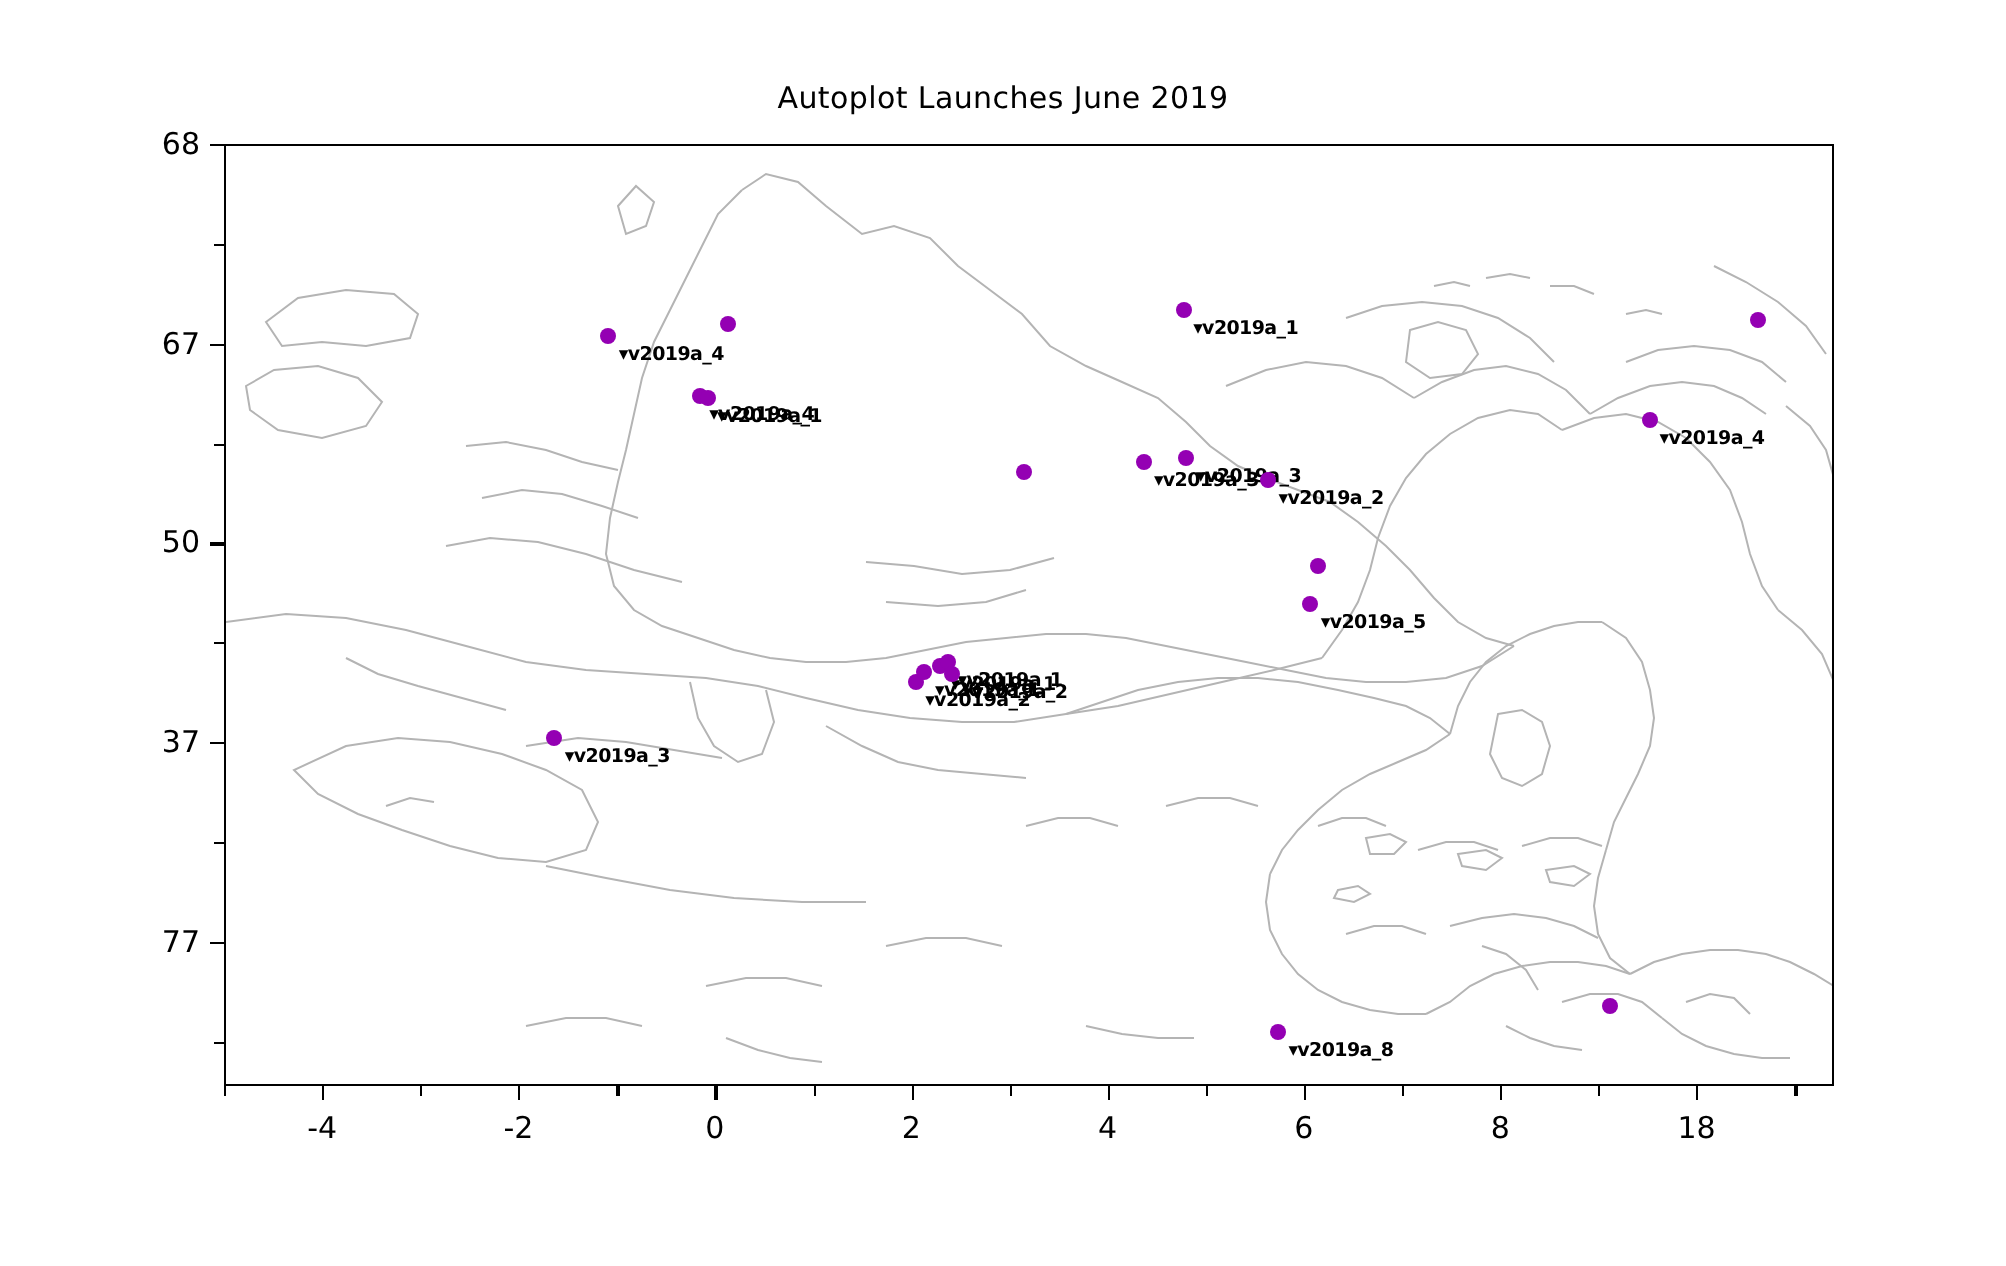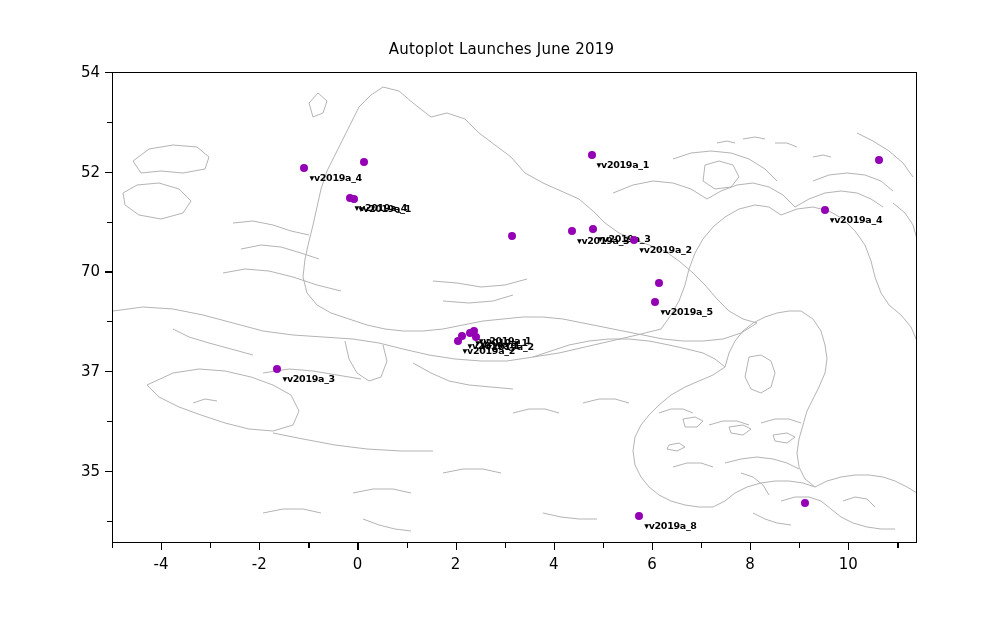--- a/index.html
+++ b/index.html
@@ -188,50 +188,50 @@
       <div class="pt" title="v2019a_1" style="left: 360.777px; top: 258.178px; background: rgb(148, 0, 179);"></div>
       <div class="ptlabel" style="left: 365.777px; top: 262.178px;">▾v2019a_1</div>
       <div class="pt" title="v2019a_2" style="left: 363.232px; top: 264.159px; background: rgb(148, 0, 179);"></div>
       <div class="ptlabel" style="left: 368.232px; top: 268.159px;">▾v2019a_2</div>
       <div class="pt" title="v2019a_8" style="left: 526.195px; top: 442.59px; background: rgb(148, 0, 179);"></div>
       <div class="ptlabel" style="left: 531.195px; top: 446.59px;">▾v2019a_8</div>
       <div class="pt" title="" style="left: 692.104px; top: 429.632px; background: rgb(148, 0, 179);"></div>
     </div>
 
 <div class="tick tick-y" style="left: 105px; top: 470.73px;"></div>
-    <div class="tick-label ylab" style="left: 32px; top: 470.73px; width: 68px;">35</div>
+    <div class="tick-label ylab" style="left: 32px; top: 470.73px; width: 68px;">77</div>
     <div class="tick tick-y" style="left: 105px; top: 371.048px;"></div>
     <div class="tick-label ylab" style="left: 32px; top: 371.048px; width: 68px;">37</div>
     <div class="tick tick-y" style="left: 105px; top: 271.365px;"></div>
-    <div class="tick-label ylab" style="left: 32px; top: 271.365px; width: 68px;">70</div>
+    <div class="tick-label ylab" style="left: 32px; top: 271.365px; width: 68px;">50</div>
     <div class="tick tick-y" style="left: 105px; top: 171.683px;"></div>
-    <div class="tick-label ylab" style="left: 32px; top: 171.683px; width: 68px;">52</div>
+    <div class="tick-label ylab" style="left: 32px; top: 171.683px; width: 68px;">67</div>
     <div class="tick tick-y" style="left: 105px; top: 72px;"></div>
-    <div class="tick-label ylab" style="left: 32px; top: 72px; width: 68px;">54</div>
+    <div class="tick-label ylab" style="left: 32px; top: 72px; width: 68px;">68</div>
     <div class="tick tick-y minor" style="left: 107px; top: 520.571px;"></div>
     <div class="tick tick-y minor" style="left: 107px; top: 420.889px;"></div>
     <div class="tick tick-y minor" style="left: 107px; top: 321.206px;"></div>
     <div class="tick tick-y minor" style="left: 107px; top: 221.524px;"></div>
     <div class="tick tick-y minor" style="left: 107px; top: 121.841px;"></div>
     <div class="tick tick-x" style="left: 161.085px; top: 543px;"></div>
     <div class="tick-label xlab" style="left: 161.085px; top: 555px;">-4</div>
     <div class="tick tick-x" style="left: 259.256px; top: 543px;"></div>
     <div class="tick-label xlab" style="left: 259.256px; top: 555px;">-2</div>
     <div class="tick tick-x" style="left: 357.427px; top: 543px;"></div>
     <div class="tick-label xlab" style="left: 357.427px; top: 555px;">0</div>
     <div class="tick tick-x" style="left: 455.598px; top: 543px;"></div>
     <div class="tick-label xlab" style="left: 455.598px; top: 555px;">2</div>
     <div class="tick tick-x" style="left: 553.768px; top: 543px;"></div>
     <div class="tick-label xlab" style="left: 553.768px; top: 555px;">4</div>
     <div class="tick tick-x" style="left: 651.939px; top: 543px;"></div>
     <div class="tick-label xlab" style="left: 651.939px; top: 555px;">6</div>
     <div class="tick tick-x" style="left: 750.11px; top: 543px;"></div>
     <div class="tick-label xlab" style="left: 750.11px; top: 555px;">8</div>
     <div class="tick tick-x" style="left: 848.28px; top: 543px;"></div>
-    <div class="tick-label xlab" style="left: 848.28px; top: 555px;">10</div>
+    <div class="tick-label xlab" style="left: 848.28px; top: 555px;">18</div>
     <div class="tick tick-x minor" style="left: 112px; top: 543px;"></div>
     <div class="tick tick-x minor" style="left: 210.171px; top: 543px;"></div>
     <div class="tick tick-x minor" style="left: 308.341px; top: 543px;"></div>
     <div class="tick tick-x minor" style="left: 406.512px; top: 543px;"></div>
     <div class="tick tick-x minor" style="left: 504.683px; top: 543px;"></div>
     <div class="tick tick-x minor" style="left: 602.854px; top: 543px;"></div>
     <div class="tick tick-x minor" style="left: 701.024px; top: 543px;"></div>
     <div class="tick tick-x minor" style="left: 799.195px; top: 543px;"></div>
     <div class="tick tick-x minor" style="left: 897.366px; top: 543px;"></div>
   </div>

